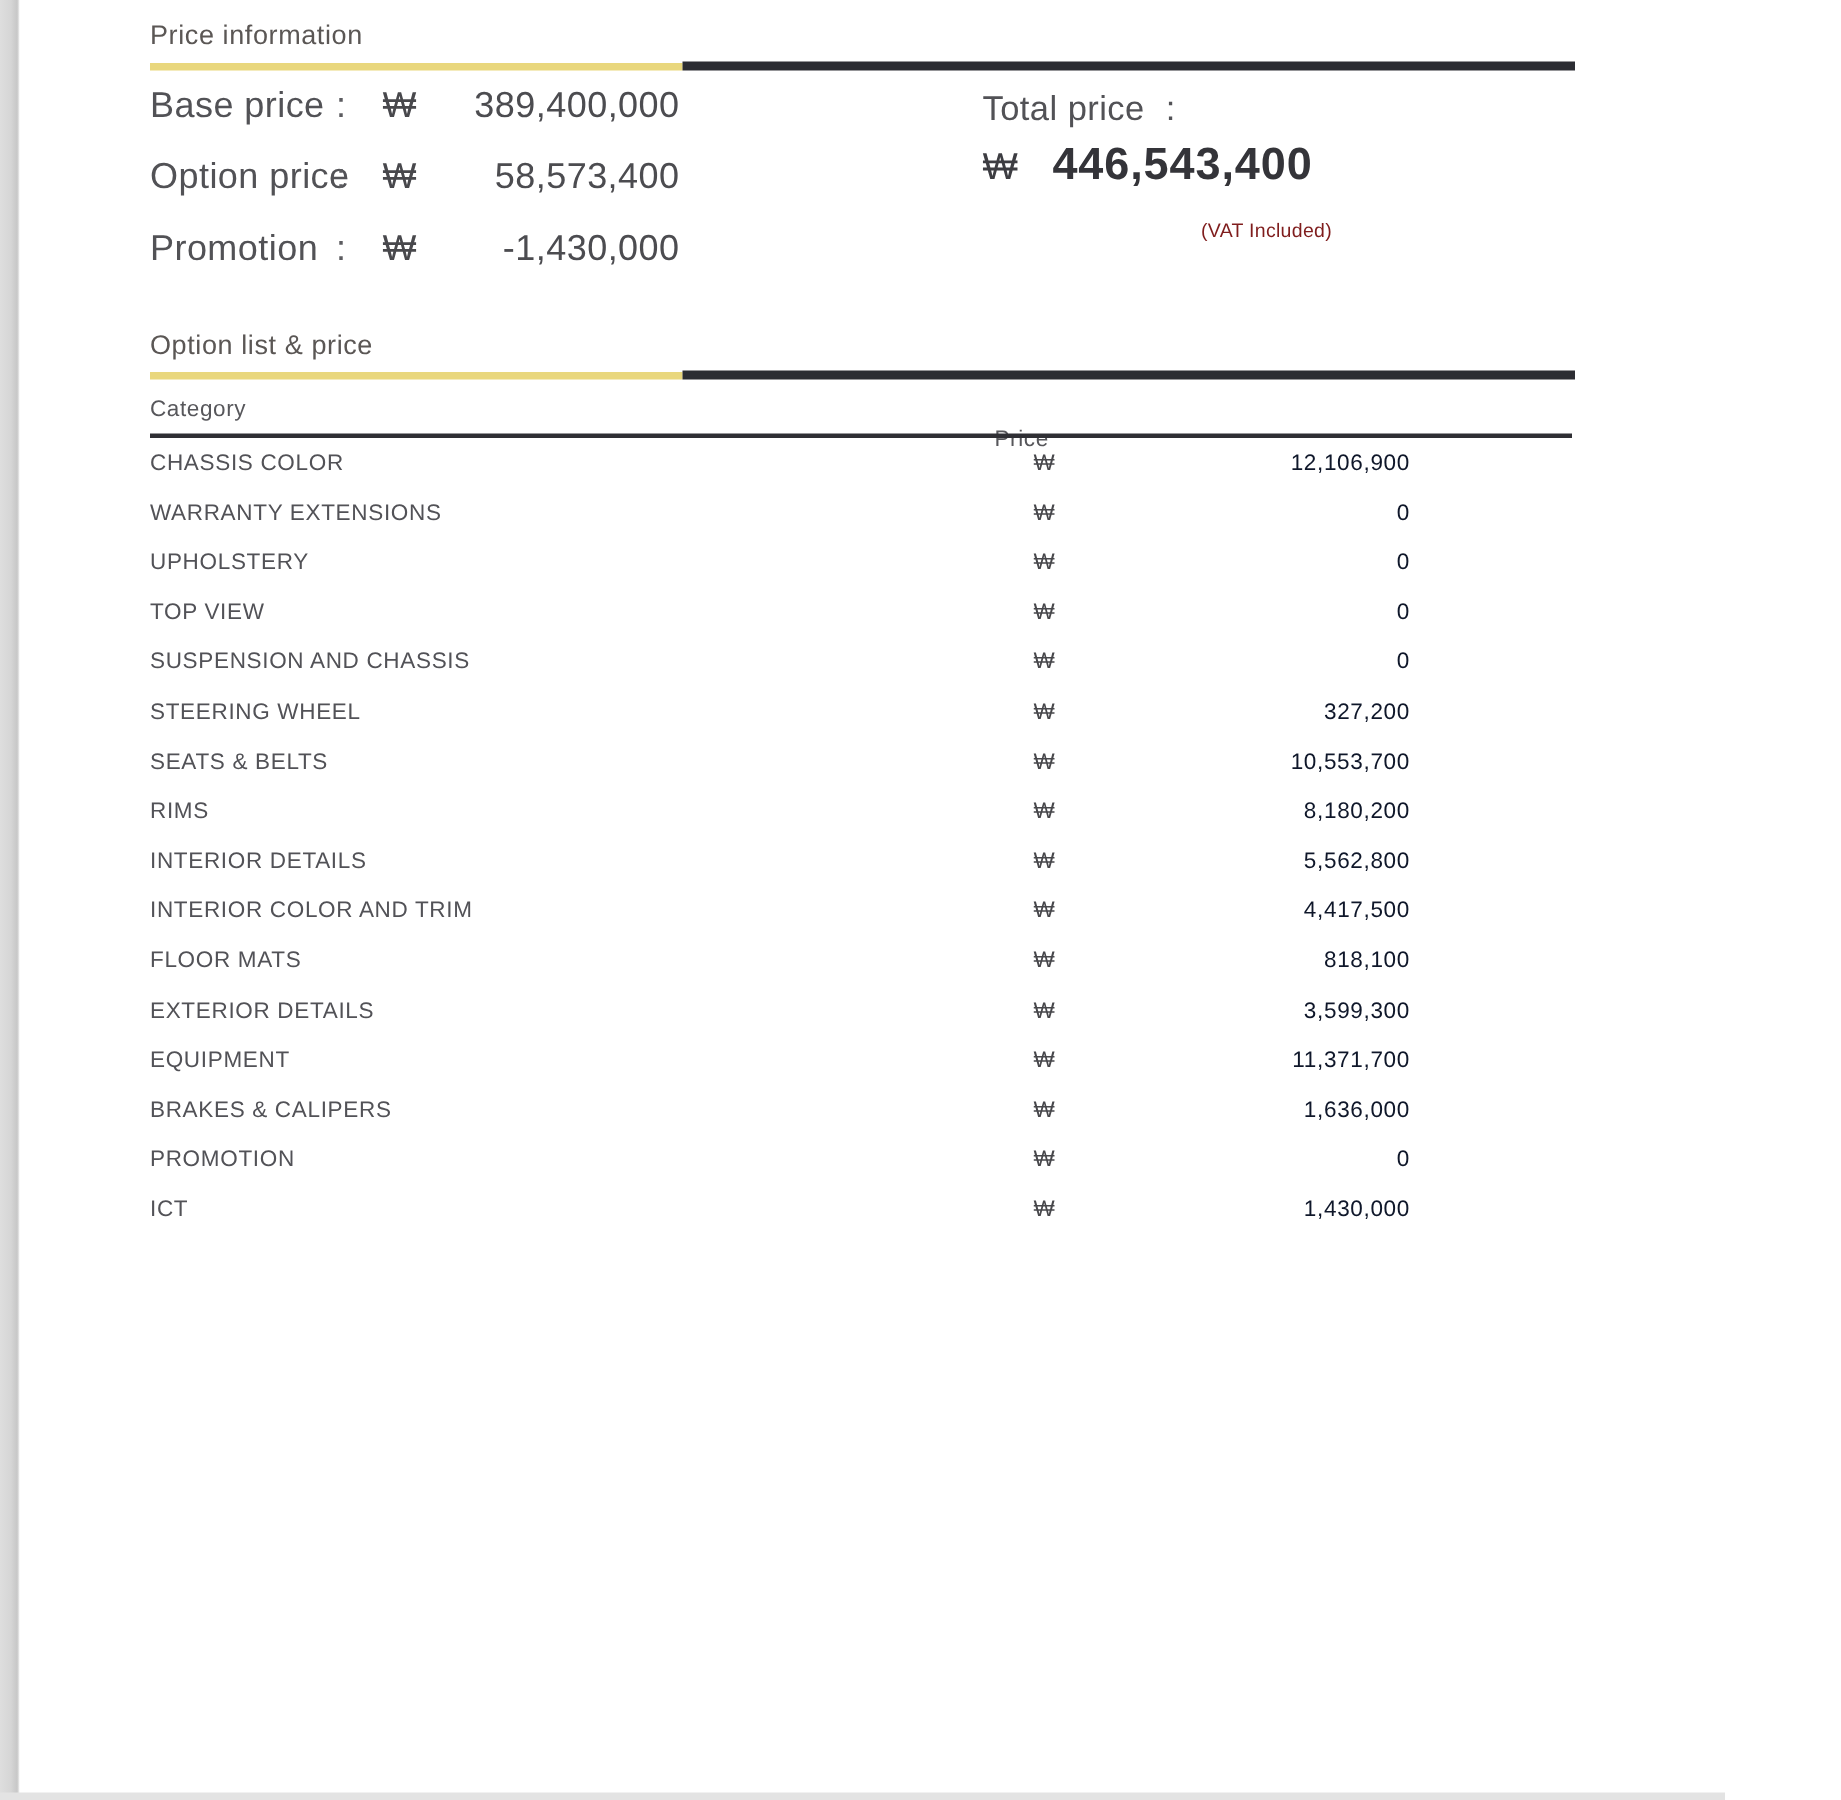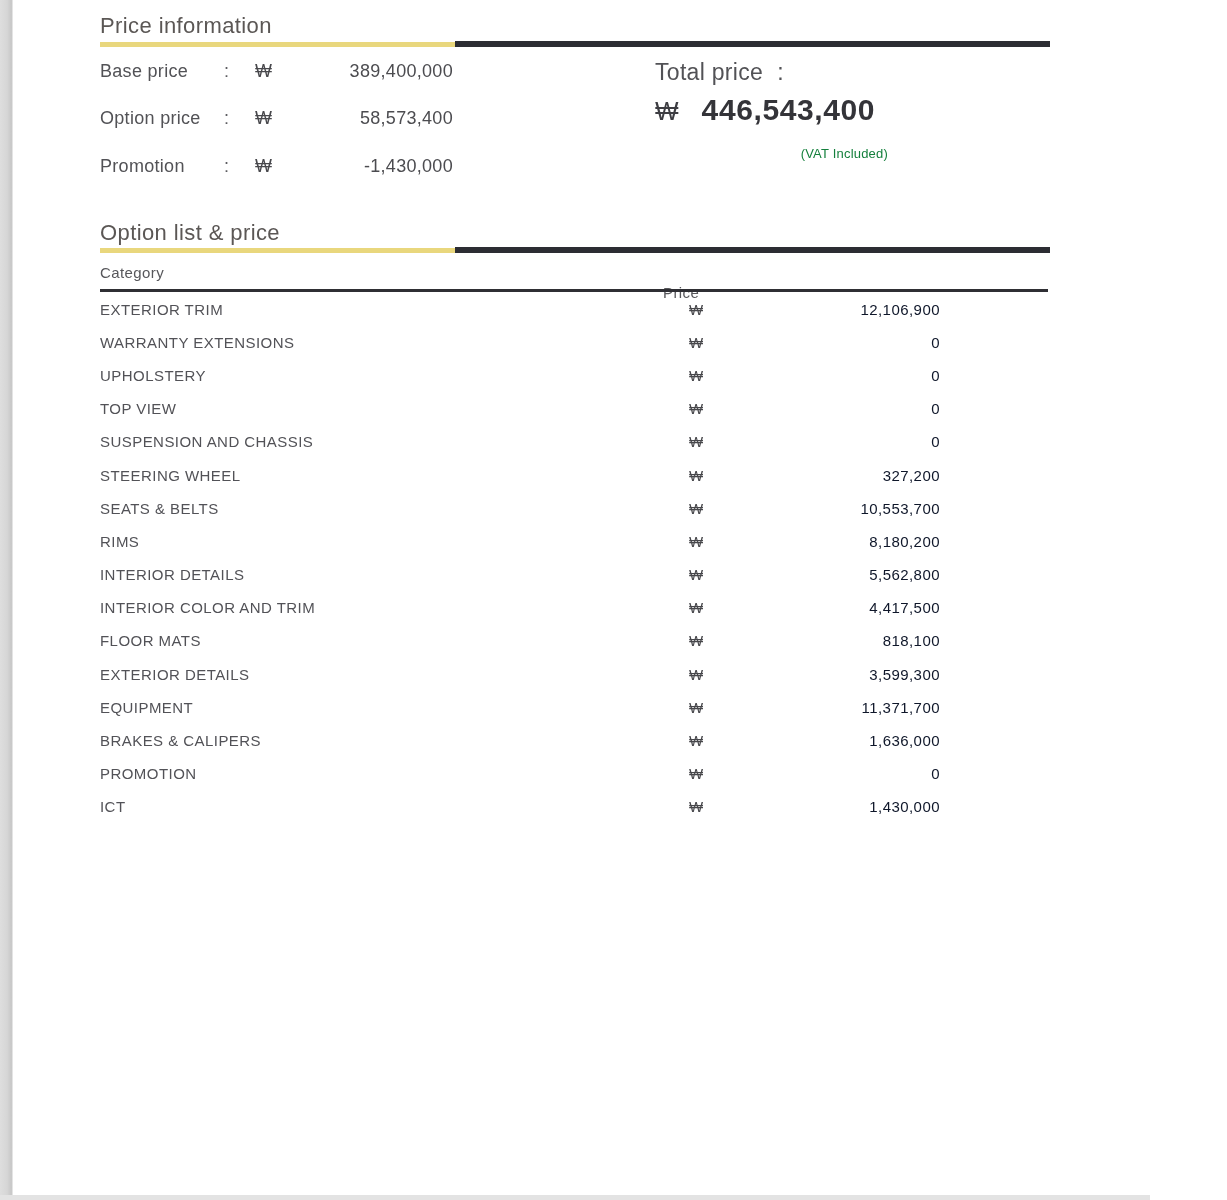--- a/index.html
+++ b/index.html
@@ -30,21 +30,21 @@
   }
   .content {
     position: absolute;
     left: 100px; top: 0;
     width: 950px; height: 1200px;
   }
   .section-title {
     position: absolute;
     left: 0;
     margin: 0;
-    font-size: 22px;
+    font-size: 18px;
     font-weight: 400;
     color: #5b5755;
     letter-spacing: 0.4px;
   }
   .divider {
     position: absolute;
     left: 0;
     width: 950px; height: 7px;
   }
   .divider .seg-yellow {
@@ -66,21 +66,21 @@
     width: 353px;
   }
   .price-row {
     position: relative;
     height: 47.5px;
   }
   .price-row span {
     position: absolute;
     top: 50%;
     transform: translateY(-50%);
-    font-size: 18px;
+    font-size: 24px;
     color: #525256;
     letter-spacing: 0.3px;
     white-space: nowrap;
   }
   .price-row .p-label { left: 0; }
   .price-row .p-colon { left: 124px; color: #5c5c60; }
   .price-row .p-curr  { left: 155px; color: #48484c; }
   .price-row .p-value { right: 0; color: #4c4c50; }
   
   .total-block {
@@ -113,21 +113,21 @@
     font-weight: 600;
     letter-spacing: 0.6px;
     color: #343439;
   }
   .vat-note {
     position: absolute;
     left: 0; top: 146px;
     width: 233px;
     text-align: right;
     font-size: 13px;
-    color: #15803d;
+    color: #7f1d1d;
     letter-spacing: 0.2px;
   }
   
   .opt-title { top: 220px; }
   .opt-divider { top: 247px; }
   .table-header {
     position: absolute;
     top: 264px; left: 0;
     width: 840px;
     font-size: 15px;
@@ -220,21 +220,21 @@
       </div>
 
       <div class="table-header">
         <span class="h-category">Category</span>
         <span class="h-price">Price</span>
       </div>
       <div class="table-underline"></div>
 
       <div id="option-rows">
           <div class="option-row">
-    <span class="o-category">EXTERIOR TRIM</span>
+    <span class="o-category">CHASSIS COLOR</span>
     <span class="o-curr">₩</span>
     <span class="o-value">12,106,900</span>
   </div>
           <div class="option-row">
     <span class="o-category">WARRANTY EXTENSIONS</span>
     <span class="o-curr">₩</span>
     <span class="o-value">0</span>
   </div>
           <div class="option-row">
     <span class="o-category">UPHOLSTERY</span>

